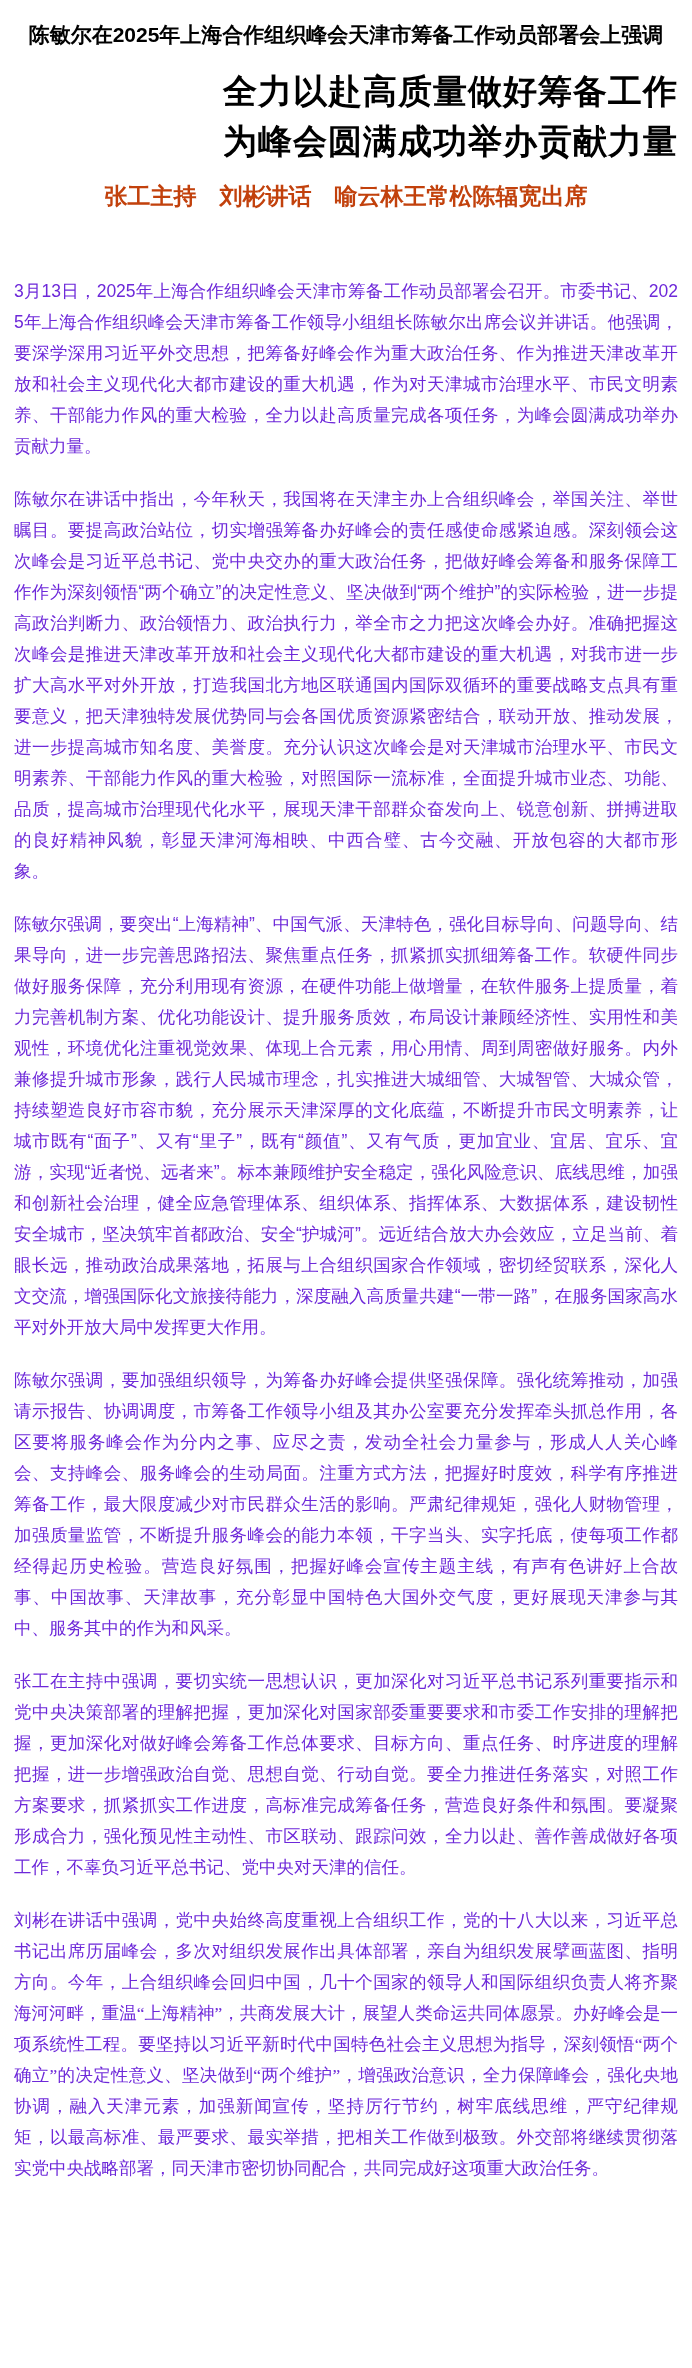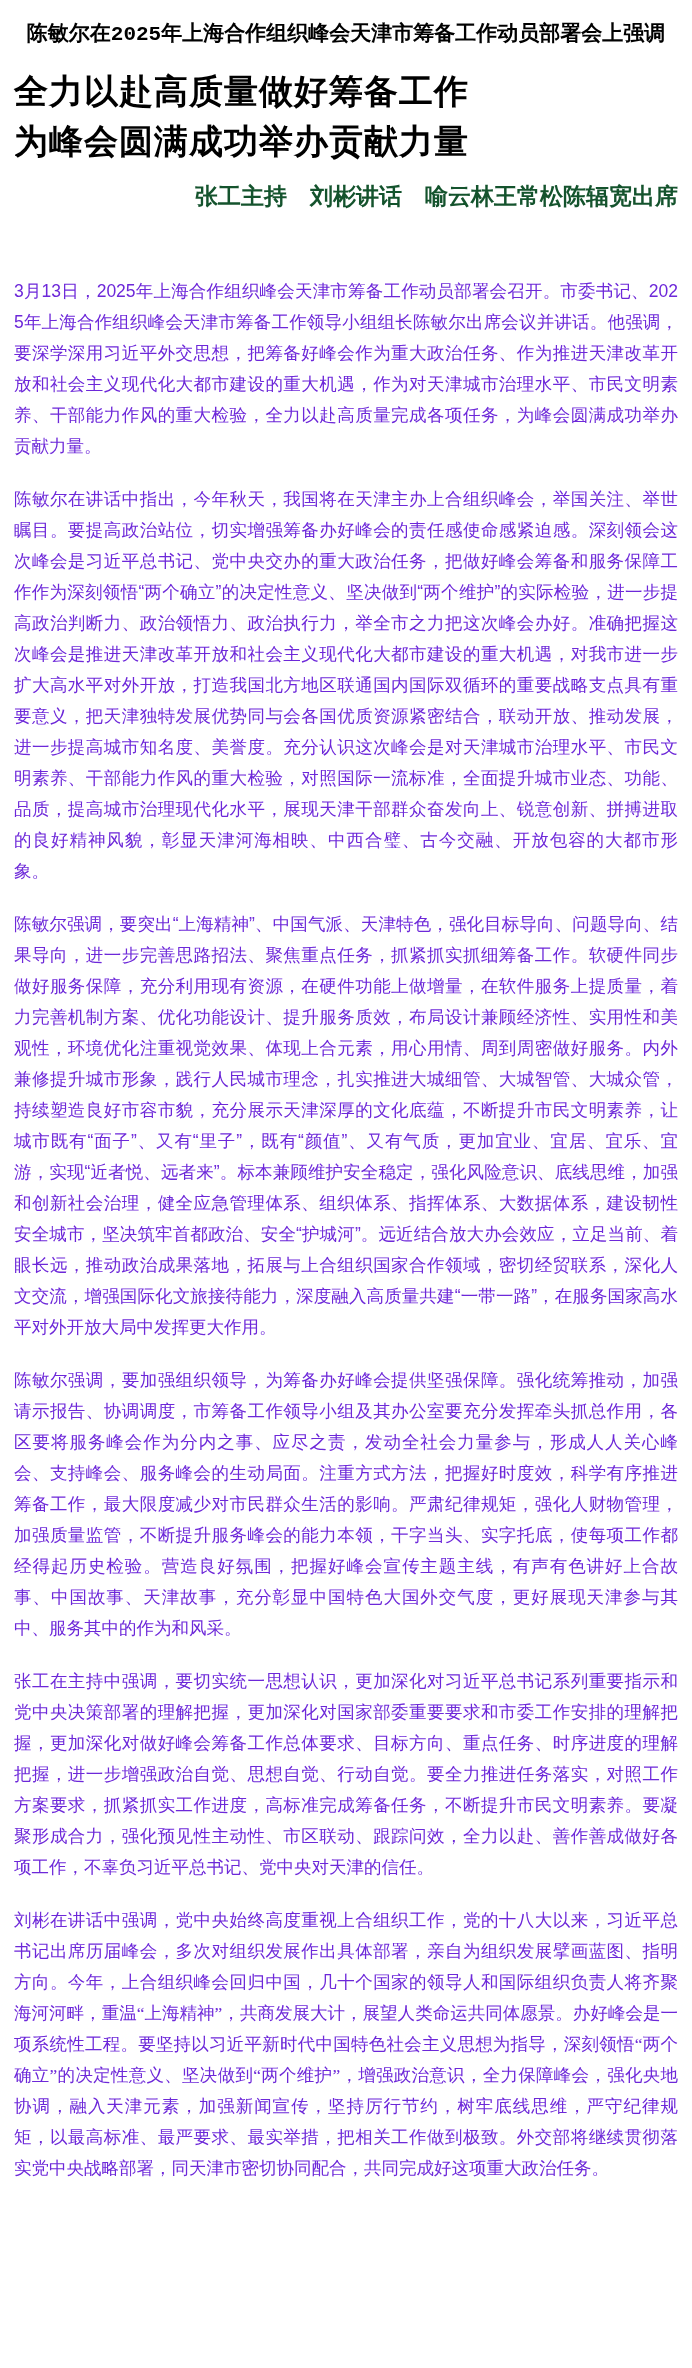--- a/index.html
+++ b/index.html
@@ -11,45 +11,45 @@
     width: 692px;
     font-family: "Liberation Sans", "DejaVu Sans", sans-serif;
   }
   .article {
     box-sizing: border-box;
     width: 692px;
     padding: 22px 14px 40px 14px;
     background: #ffffff;
   }
   .kicker {
-    font-family: Liberation Mono, monospace;
+    font-family: Liberation Sans, sans-serif;
     font-weight: bold;
     font-size: 21px;
     line-height: 26px;
     color: #000000;
     text-align: center;
     margin: 0 0 18px 0;
   }
   .main-title {
     font-family: "Liberation Sans", "DejaVu Sans", sans-serif;
     font-weight: 900;
     font-size: 34px;
     line-height: 50px;
     color: #000000;
-    text-align: left;
+    text-align: right;
     margin: 0;
     letter-spacing: 1px;
   }
   .byline {
     font-family: "Liberation Serif", "DejaVu Serif", serif;
     font-weight: bold;
     font-size: 23px;
     line-height: 30px;
-    color: #14532d;
-    text-align: right;
+    color: #c2410c;
+    text-align: center;
     margin: 16px 0 0 0;
   }
   .body-text {
     margin-top: 64px;
   }
   .body-text p {
     font-size: 17.5px;
     line-height: 31px;
     color: #6d28d9;
     text-align: justify;
@@ -71,17 +71,17 @@
     <h1 class="main-title">全力以赴高质量做好筹备工作</h1>
     <h1 class="main-title">为峰会圆满成功举办贡献力量</h1>
     <h2 class="byline">张工主持　刘彬讲话　喻云林王常松陈辐宽出席</h2>
   </div>
 
   <div class="body-text">
     <p>3月13日，2025年上海合作组织峰会天津市筹备工作动员部署会召开。市委书记、2025年上海合作组织峰会天津市筹备工作领导小组组长陈敏尔出席会议并讲话。他强调，要深学深用习近平外交思想，把筹备好峰会作为重大政治任务、作为推进天津改革开放和社会主义现代化大都市建设的重大机遇，作为对天津城市治理水平、市民文明素养、干部能力作风的重大检验，全力以赴高质量完成各项任务，为峰会圆满成功举办贡献力量。</p>
     <p>陈敏尔在讲话中指出，今年秋天，我国将在天津主办上合组织峰会，举国关注、举世瞩目。要提高政治站位，切实增强筹备办好峰会的责任感使命感紧迫感。深刻领会这次峰会是习近平总书记、党中央交办的重大政治任务，把做好峰会筹备和服务保障工作作为深刻领悟“两个确立”的决定性意义、坚决做到“两个维护”的实际检验，进一步提高政治判断力、政治领悟力、政治执行力，举全市之力把这次峰会办好。准确把握这次峰会是推进天津改革开放和社会主义现代化大都市建设的重大机遇，对我市进一步扩大高水平对外开放，打造我国北方地区联通国内国际双循环的重要战略支点具有重要意义，把天津独特发展优势同与会各国优质资源紧密结合，联动开放、推动发展，进一步提高城市知名度、美誉度。充分认识这次峰会是对天津城市治理水平、市民文明素养、干部能力作风的重大检验，对照国际一流标准，全面提升城市业态、功能、品质，提高城市治理现代化水平，展现天津干部群众奋发向上、锐意创新、拼搏进取的良好精神风貌，彰显天津河海相映、中西合璧、古今交融、开放包容的大都市形象。</p>
     <p>陈敏尔强调，要突出“上海精神”、中国气派、天津特色，强化目标导向、问题导向、结果导向，进一步完善思路招法、聚焦重点任务，抓紧抓实抓细筹备工作。软硬件同步做好服务保障，充分利用现有资源，在硬件功能上做增量，在软件服务上提质量，着力完善机制方案、优化功能设计、提升服务质效，布局设计兼顾经济性、实用性和美观性，环境优化注重视觉效果、体现上合元素，用心用情、周到周密做好服务。内外兼修提升城市形象，践行人民城市理念，扎实推进大城细管、大城智管、大城众管，持续塑造良好市容市貌，充分展示天津深厚的文化底蕴，不断提升市民文明素养，让城市既有“面子”、又有“里子”，既有“颜值”、又有气质，更加宜业、宜居、宜乐、宜游，实现“近者悦、远者来”。标本兼顾维护安全稳定，强化风险意识、底线思维，加强和创新社会治理，健全应急管理体系、组织体系、指挥体系、大数据体系，建设韧性安全城市，坚决筑牢首都政治、安全“护城河”。远近结合放大办会效应，立足当前、着眼长远，推动政治成果落地，拓展与上合组织国家合作领域，密切经贸联系，深化人文交流，增强国际化文旅接待能力，深度融入高质量共建“一带一路”，在服务国家高水平对外开放大局中发挥更大作用。</p>
     <p>陈敏尔强调，要加强组织领导，为筹备办好峰会提供坚强保障。强化统筹推动，加强请示报告、协调调度，市筹备工作领导小组及其办公室要充分发挥牵头抓总作用，各区要将服务峰会作为分内之事、应尽之责，发动全社会力量参与，形成人人关心峰会、支持峰会、服务峰会的生动局面。注重方式方法，把握好时度效，科学有序推进筹备工作，最大限度减少对市民群众生活的影响。严肃纪律规矩，强化人财物管理，加强质量监管，不断提升服务峰会的能力本领，干字当头、实字托底，使每项工作都经得起历史检验。营造良好氛围，把握好峰会宣传主题主线，有声有色讲好上合故事、中国故事、天津故事，充分彰显中国特色大国外交气度，更好展现天津参与其中、服务其中的作为和风采。</p>
-    <p>张工在主持中强调，要切实统一思想认识，更加深化对习近平总书记系列重要指示和党中央决策部署的理解把握，更加深化对国家部委重要要求和市委工作安排的理解把握，更加深化对做好峰会筹备工作总体要求、目标方向、重点任务、时序进度的理解把握，进一步增强政治自觉、思想自觉、行动自觉。要全力推进任务落实，对照工作方案要求，抓紧抓实工作进度，高标准完成筹备任务，不断提升市民文明素养。要凝聚形成合力，强化预见性主动性、市区联动、跟踪问效，全力以赴、善作善成做好各项工作，不辜负习近平总书记、党中央对天津的信任。</p>
+    <p>张工在主持中强调，要切实统一思想认识，更加深化对习近平总书记系列重要指示和党中央决策部署的理解把握，更加深化对国家部委重要要求和市委工作安排的理解把握，更加深化对做好峰会筹备工作总体要求、目标方向、重点任务、时序进度的理解把握，进一步增强政治自觉、思想自觉、行动自觉。要全力推进任务落实，对照工作方案要求，抓紧抓实工作进度，高标准完成筹备任务，营造良好条件和氛围。要凝聚形成合力，强化预见性主动性、市区联动、跟踪问效，全力以赴、善作善成做好各项工作，不辜负习近平总书记、党中央对天津的信任。</p>
     <p>刘彬在讲话中强调，党中央始终高度重视上合组织工作，党的十八大以来，习近平总书记出席历届峰会，多次对组织发展作出具体部署，亲自为组织发展擘画蓝图、指明方向。今年，上合组织峰会回归中国，几十个国家的领导人和国际组织负责人将齐聚海河河畔，重温“上海精神”，共商发展大计，展望人类命运共同体愿景。办好峰会是一项系统性工程。要坚持以习近平新时代中国特色社会主义思想为指导，深刻领悟“两个确立”的决定性意义、坚决做到“两个维护”，增强政治意识，全力保障峰会，强化央地协调，融入天津元素，加强新闻宣传，坚持厉行节约，树牢底线思维，严守纪律规矩，以最高标准、最严要求、最实举措，把相关工作做到极致。外交部将继续贯彻落实党中央战略部署，同天津市密切协同配合，共同完成好这项重大政治任务。</p>
 
   </div>
 </div>
 
 </body></html>

